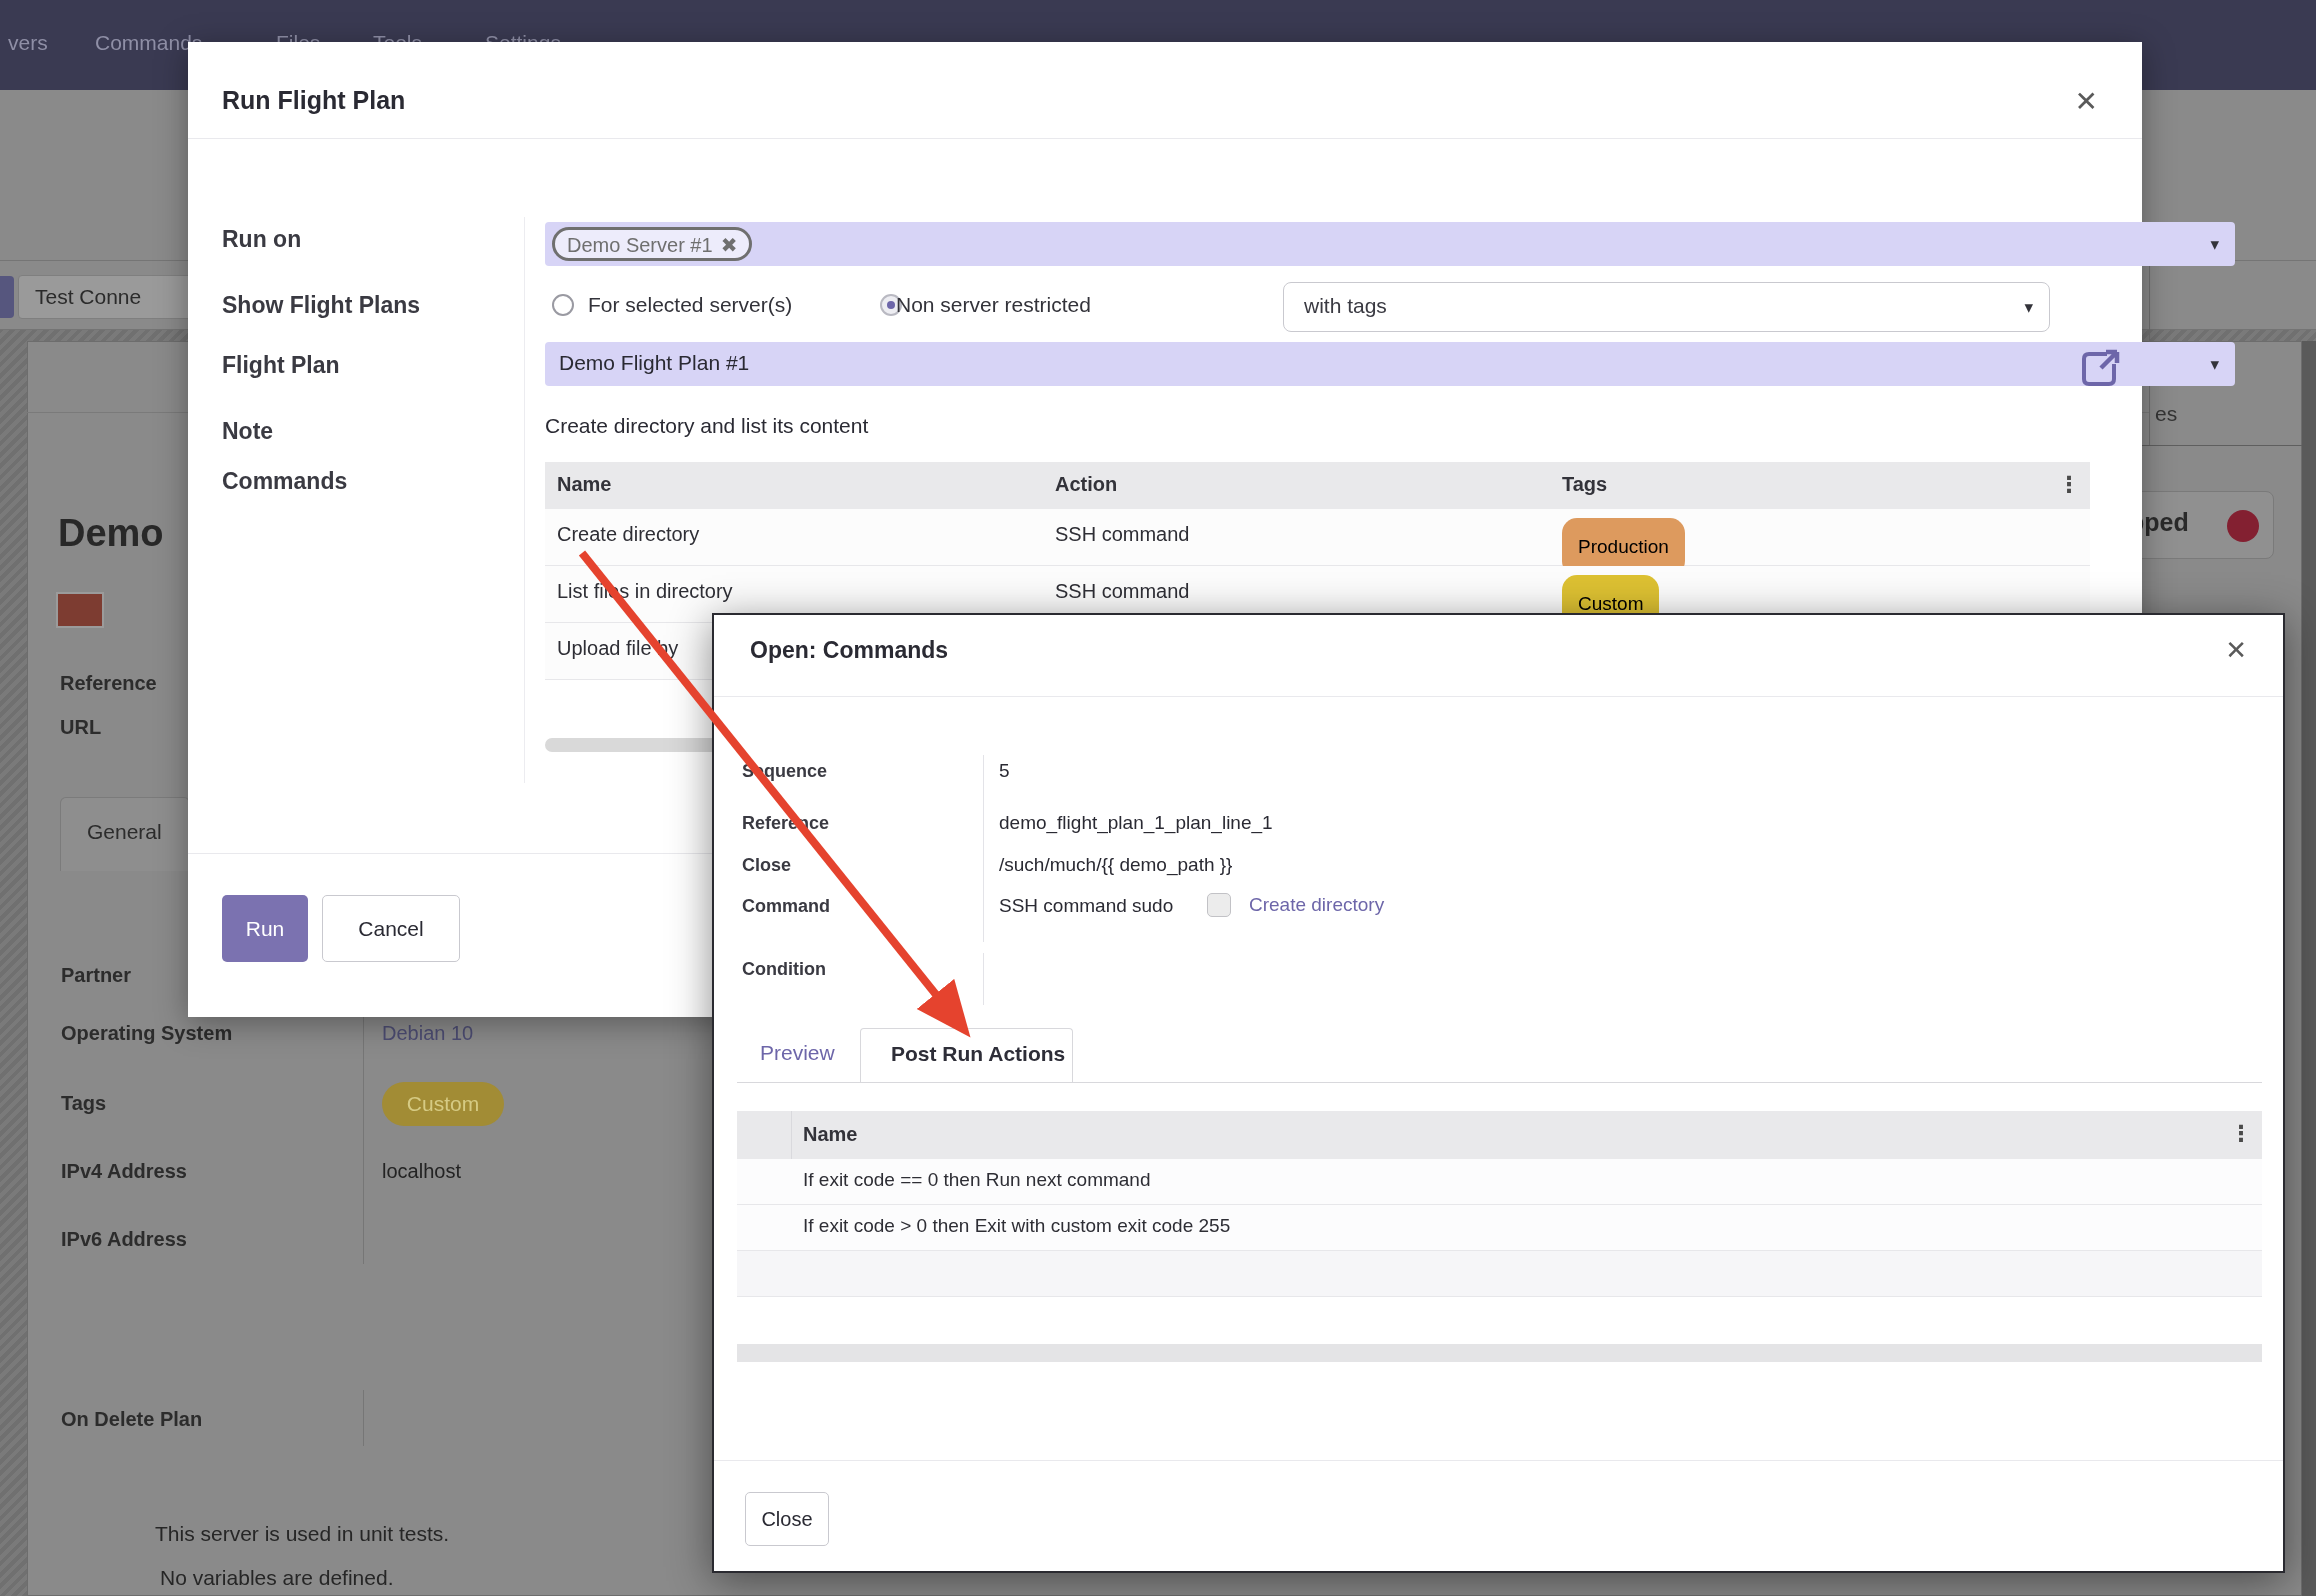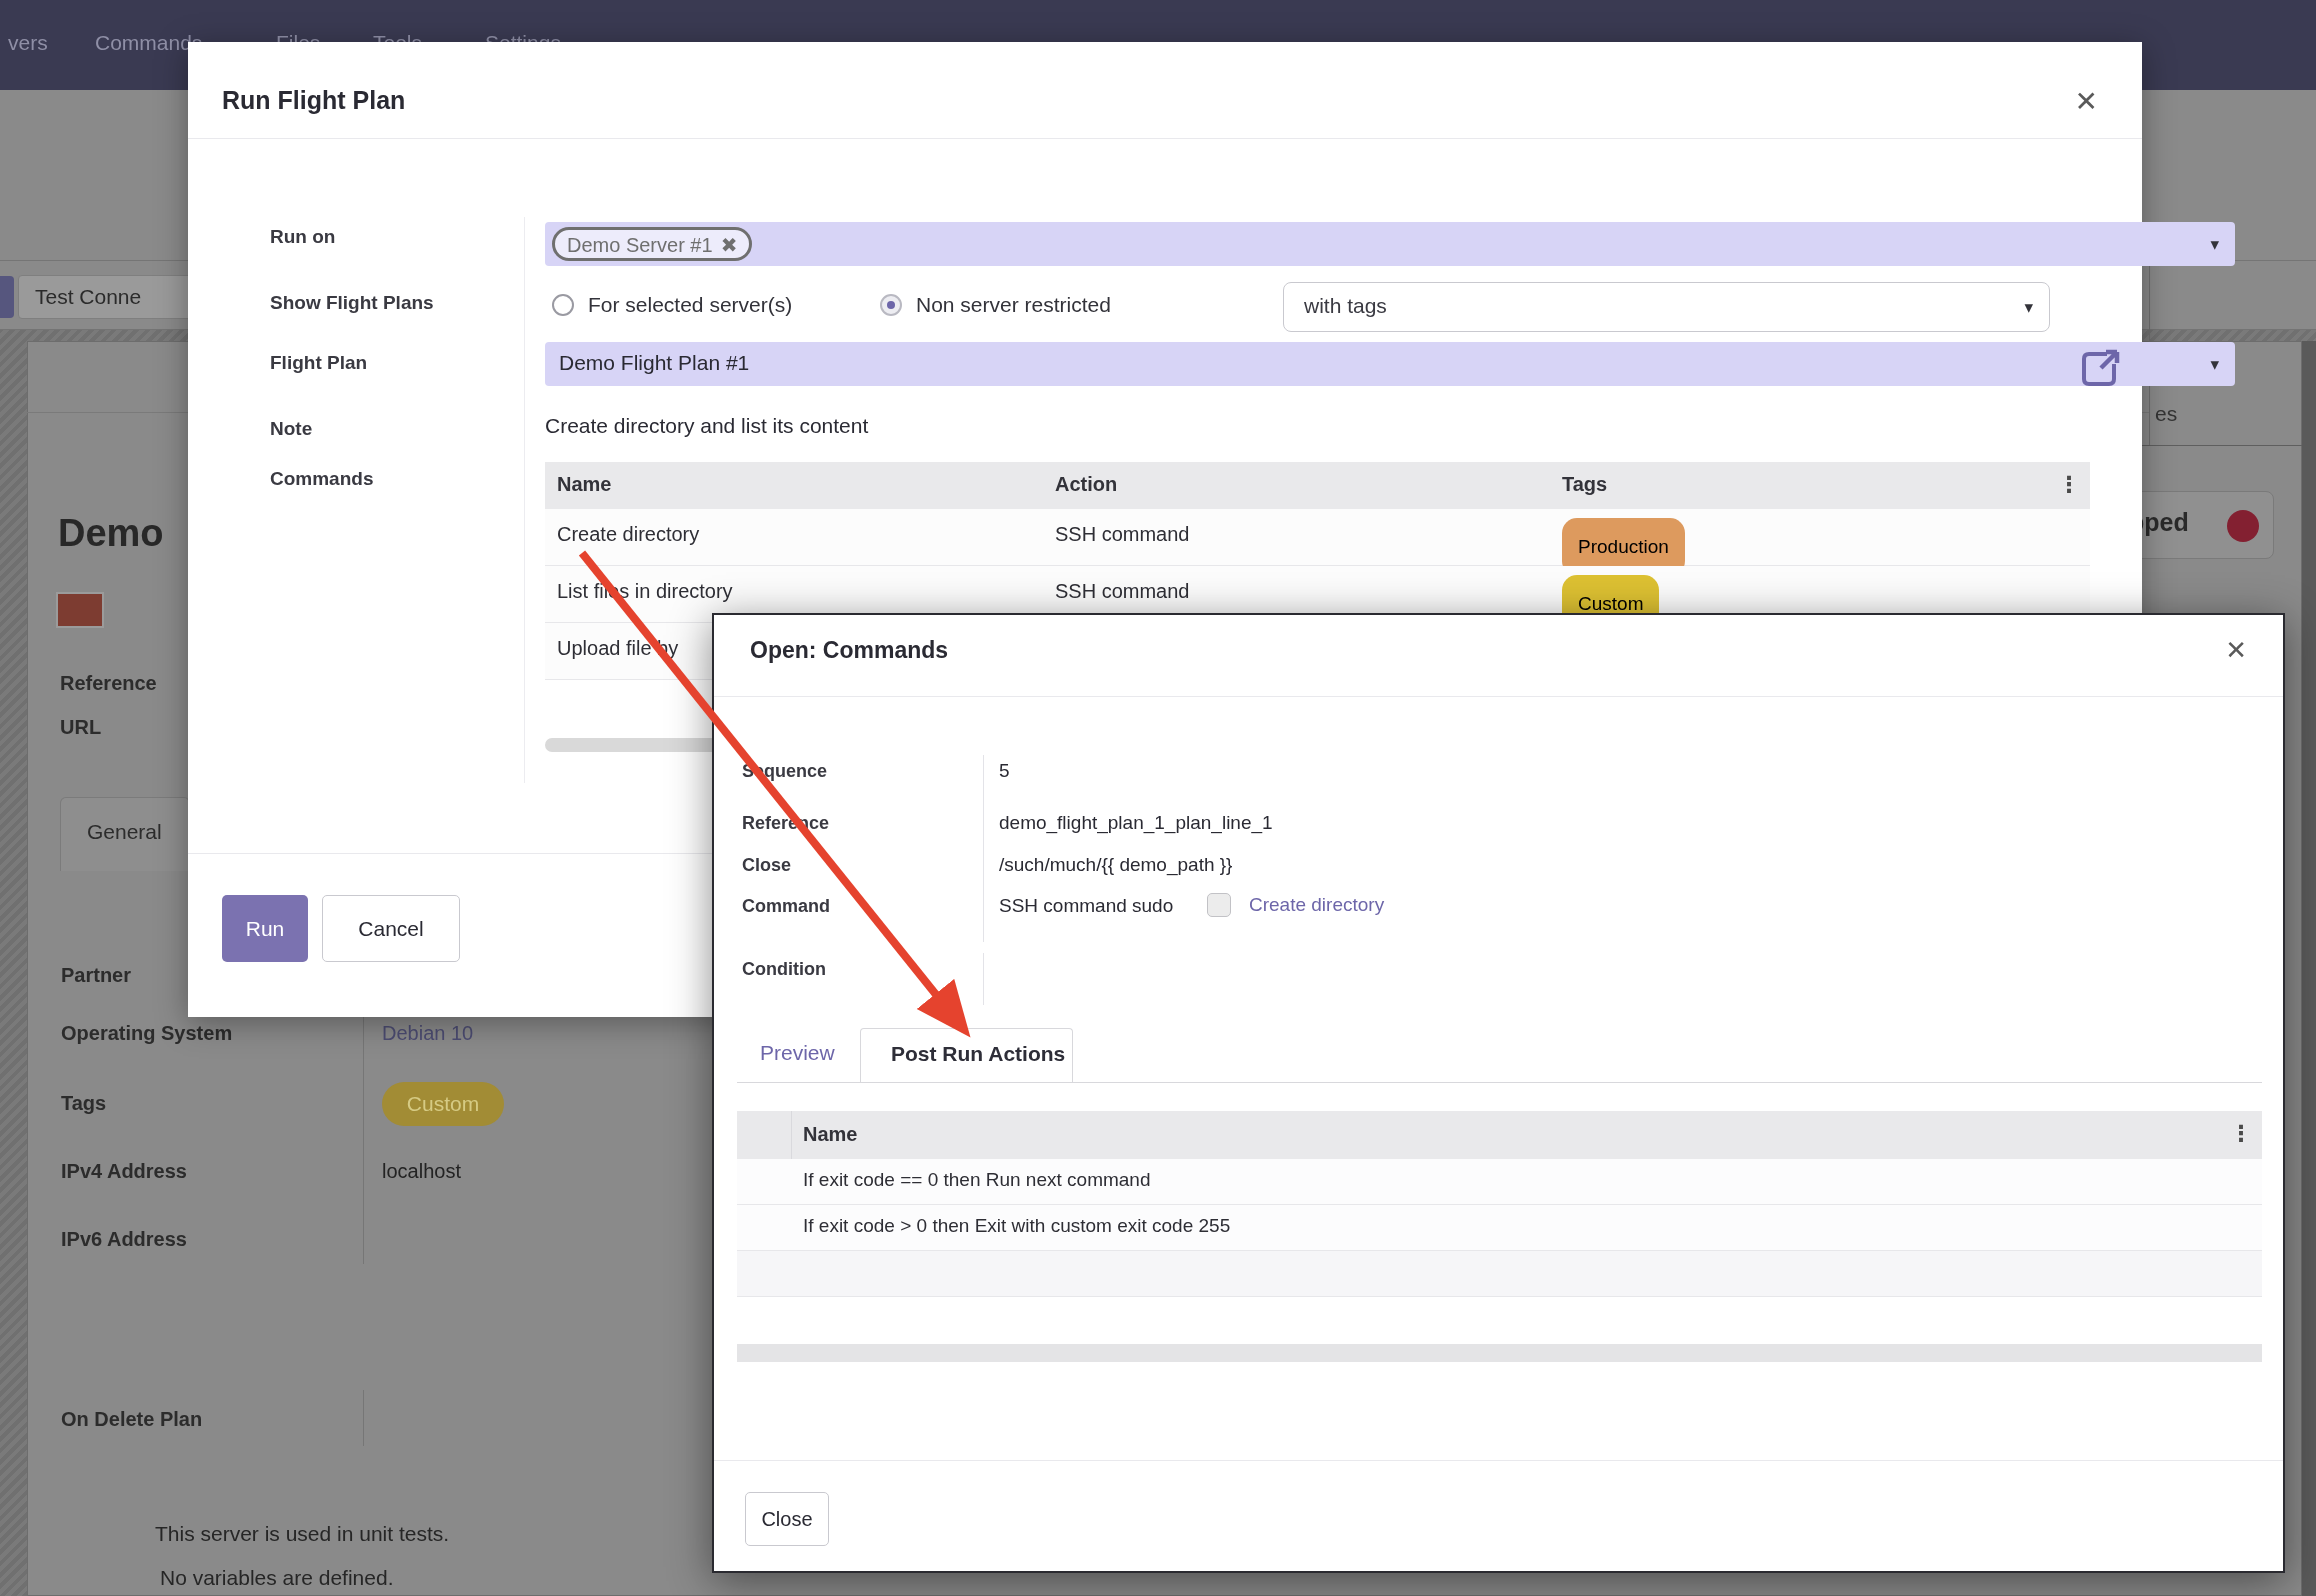--- a/index.html
+++ b/index.html
@@ -42,21 +42,21 @@
   .unit-note { position:absolute; font-size:21px; color:#262626; z-index:2; }
   #pg-scrollbar { left:2302px; top:341px; width:14px; height:1255px; background:#5a5a5a; z-index:2; }
 
   
   #m1 { left:188px; top:42px; width:1954px; height:975px; background:#fff; z-index:10;
         box-shadow:0 6px 30px rgba(0,0,0,.35); }
   #m1 .title { position:absolute; left:34px; top:44px; font-size:25px; font-weight:bold; color:#2a2a33; }
   .close-x { position:absolute; font-size:28px; color:#5a5a5a; cursor:pointer; line-height:1; }
   #m1-close { right:44px; top:46px; }
   #m1-hdr-line { position:absolute; left:0; top:96px; width:100%; height:1px; background:#e9e9ed; }
-  .m1-label { position:absolute; left:34px; font-size:19px; font-weight:bold; color:#3a3a42;margin-left:48px; }
+  .m1-label { position:absolute; left:34px; font-size:23px; font-weight:bold; color:#3a3a42; }
   #m1-vline { position:absolute; left:336px; top:175px; width:1px; height:566px; background:#ececf0; }
   .lav-field { position:absolute; left:357px; width:1690px; height:44px; background:#d7d4f6; border-radius:4px; }
   .caret { position:absolute; right:16px; top:50%; transform:translateY(-50%); font-size:17px; color:#33333a; }
   #server-tag { position:absolute; left:7px; top:5px; height:34px; line-height:30px; padding:0 12px;
                 border:3px solid #6f6f6f; border-radius:18px; color:#6f6f6f; font-size:20px; background:rgba(255,255,255,.55); }
   #server-tag .x { font-weight:bold; margin-left:8px; cursor:pointer; }
   .radio { position:absolute; width:22px; height:22px; border:2px solid #9a9aa2; border-radius:50%; background:#fff; }
   .radio.sel { border-color:#b9b9c2; background:#ededf2; }
   .radio.sel::after { content:""; position:absolute; left:5px; top:5px; width:8px; height:8px; border-radius:50%; background:#6d66a9; }
   .radio-lbl { position:absolute; font-size:21px; color:#33333a; }
@@ -172,21 +172,21 @@
     <span class="m1-label" style="top:184px">Run on</span>
     <div class="lav-field" style="top:180px">
       <span id="server-tag"><span>Demo Server #1</span><span class="x">✖</span></span>
       <span class="caret">▾</span>
     </div>
 
     <span class="m1-label" style="top:250px">Show Flight Plans</span>
     <span class="radio" style="left:364px;top:252px"></span>
     <span class="radio-lbl" style="left:400px;top:251px">For selected server(s)</span>
     <span class="radio sel" style="left:692px;top:252px"></span>
-    <span class="radio-lbl" style="left:728px;top:251px">Non server restricted</span>
+    <span class="radio-lbl" style="left:708px;top:251px">Non server restricted</span>
     <div id="with-tags">
       <span class="val">with tags</span>
       <span class="caret">▾</span>
     </div>
 
     <span class="m1-label" style="top:310px">Flight Plan</span>
     <div class="lav-field" style="top:300px">
       <span id="fp-value">Demo Flight Plan #1</span>
       <span class="caret">▾</span>
     </div>

